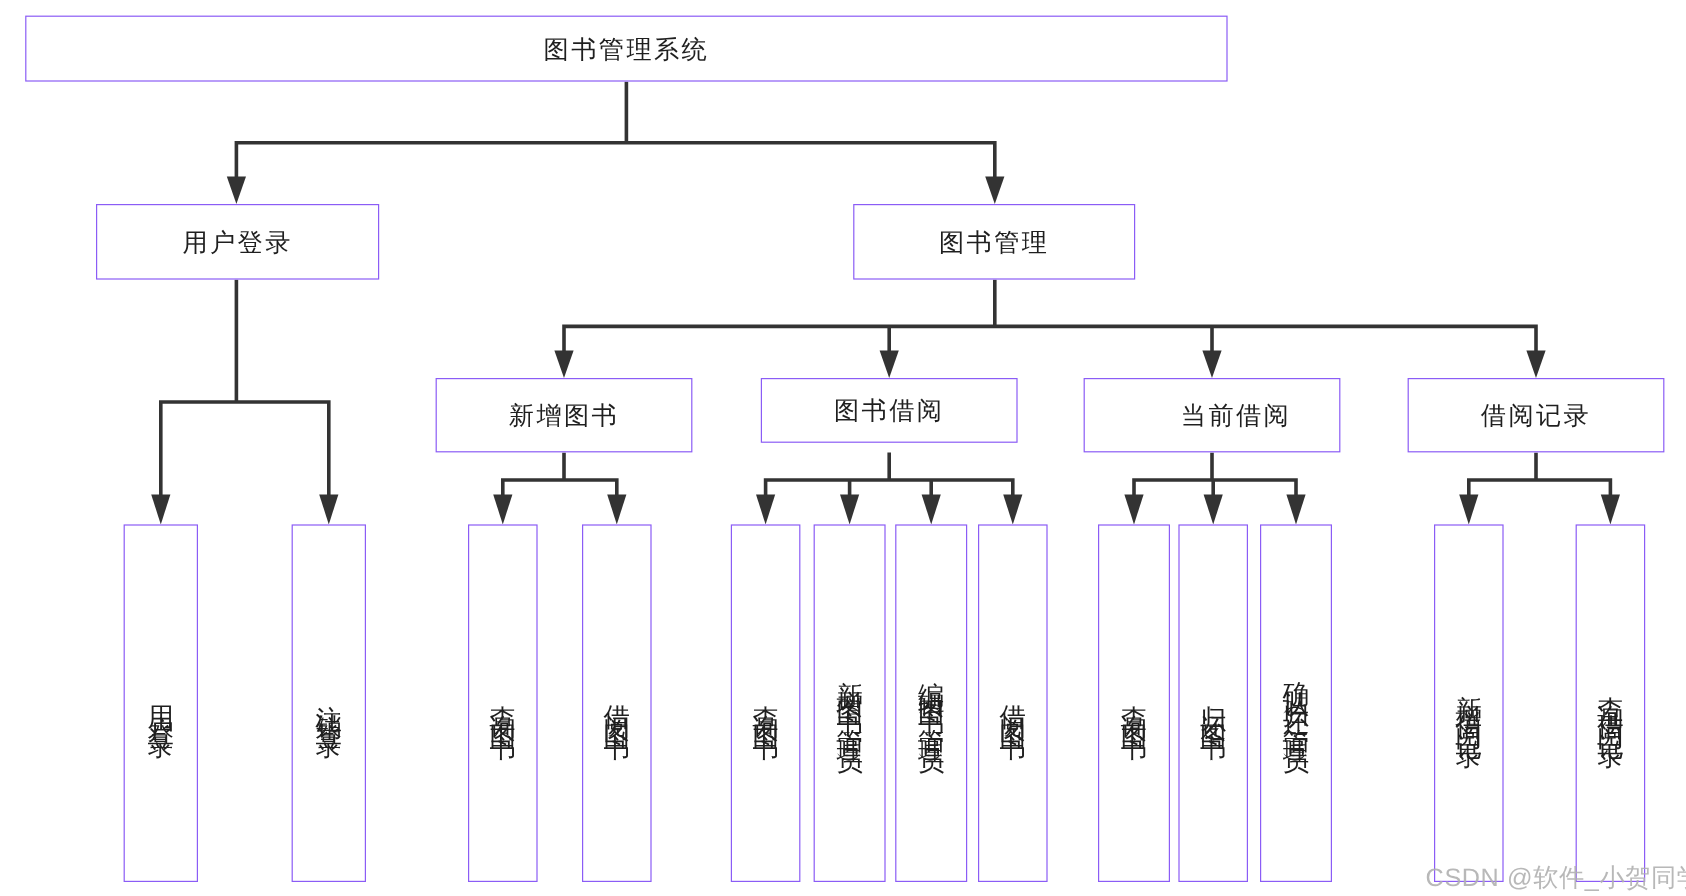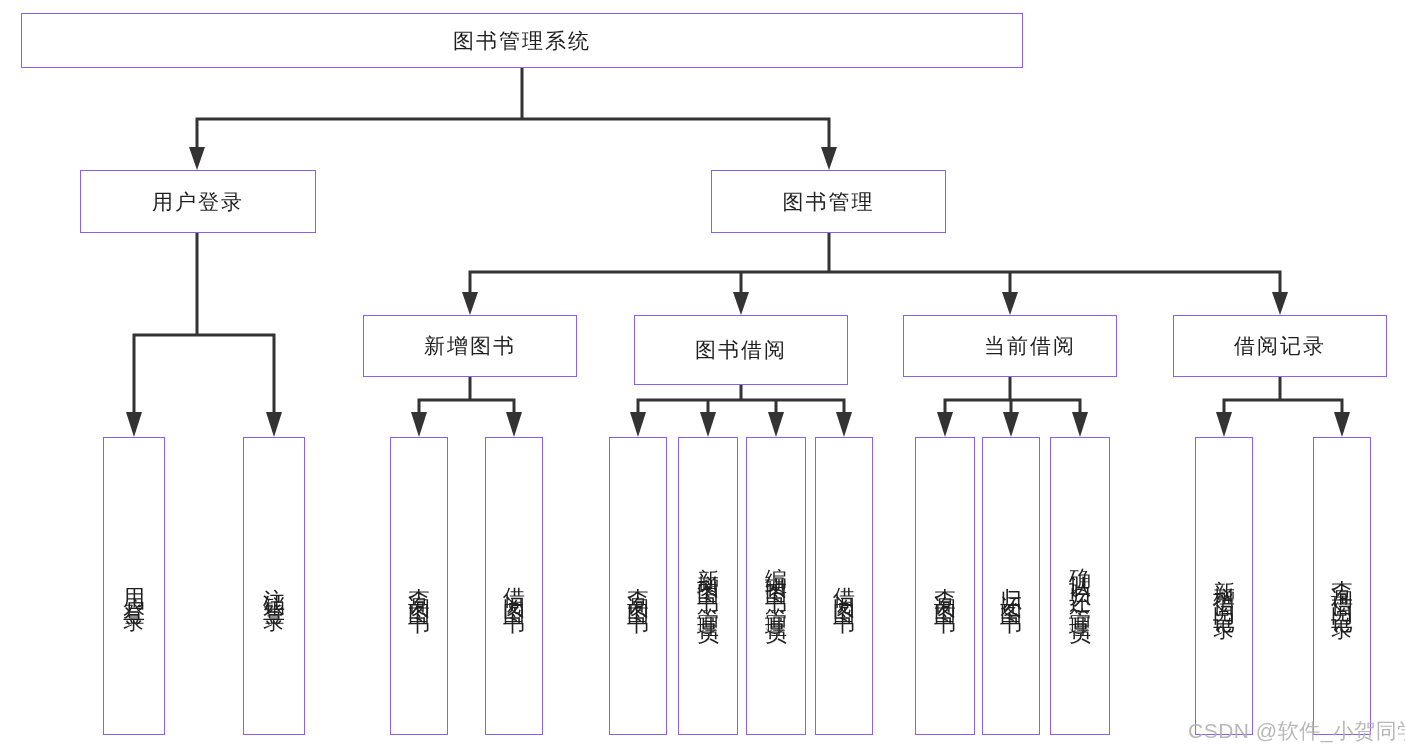--- a/index.html
+++ b/index.html
@@ -72,21 +72,21 @@
       <polygon points="1334,412 1350,412 1342,437"></polygon>
     </g>
   </svg>
 
   <div class="node" style="left:21px;top:13px;width:1002px;height:55px;">图书管理系统</div>
 
   <div class="node" style="left:80px;top:170px;width:236px;height:63px;">用户登录</div>
   <div class="node" style="left:711px;top:170px;width:235px;height:63px;">图书管理</div>
 
   <div class="node" style="left:363px;top:315px;width:214px;height:62px;">新增图书</div>
-  <div class="node" style="left:634px;top:315px;width:214px;height:70px;">图书借阅</div>
+  <div class="node" style="left:634px;top:315px;width:214px;height:54px;">图书借阅</div>
   <div class="node" style="left:903px;top:315px;width:214px;height:62px;padding-left:40px;">当前借阅</div>
   <div class="node" style="left:1173px;top:315px;width:214px;height:62px;">借阅记录</div>
 
   <div class="node vnode" style="left:103px;top:437px;width:62px;height:298px;">用户登录</div>
   <div class="node vnode" style="left:243px;top:437px;width:62px;height:298px;">注销登录</div>
 
   <div class="node vnode" style="left:390px;top:437px;width:58px;height:298px;">查询图书</div>
   <div class="node vnode" style="left:485px;top:437px;width:58px;height:298px;">借阅图书</div>
 
   <div class="node vnode" style="left:609px;top:437px;width:58px;height:298px;">查询图书</div>

